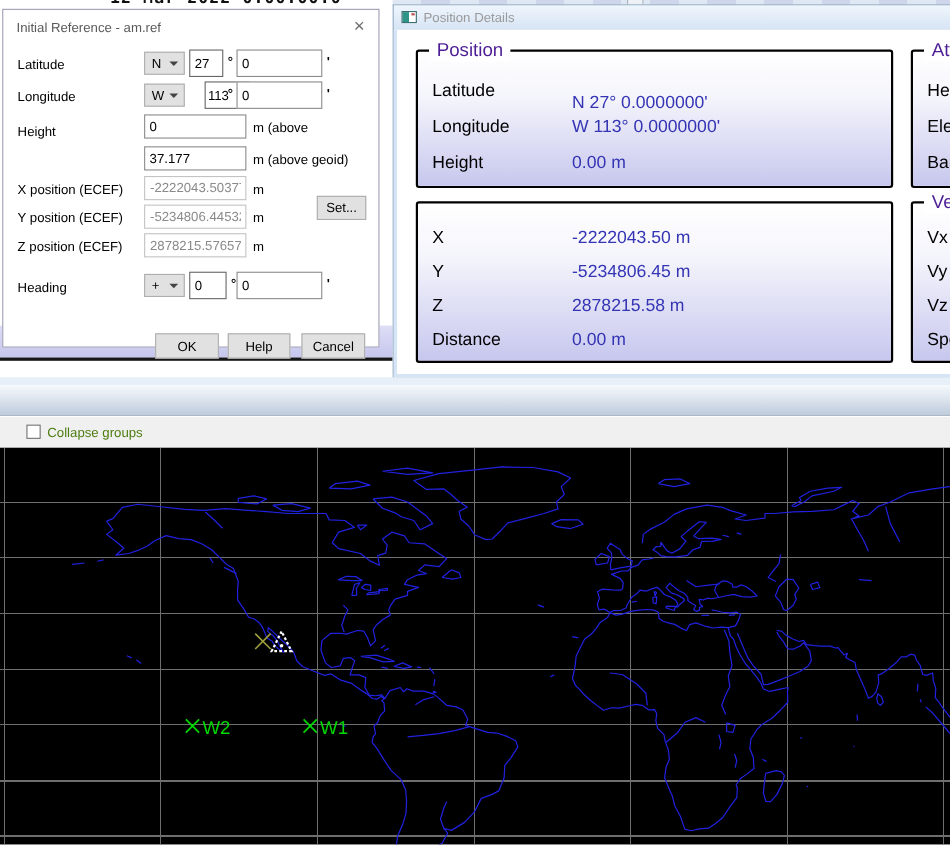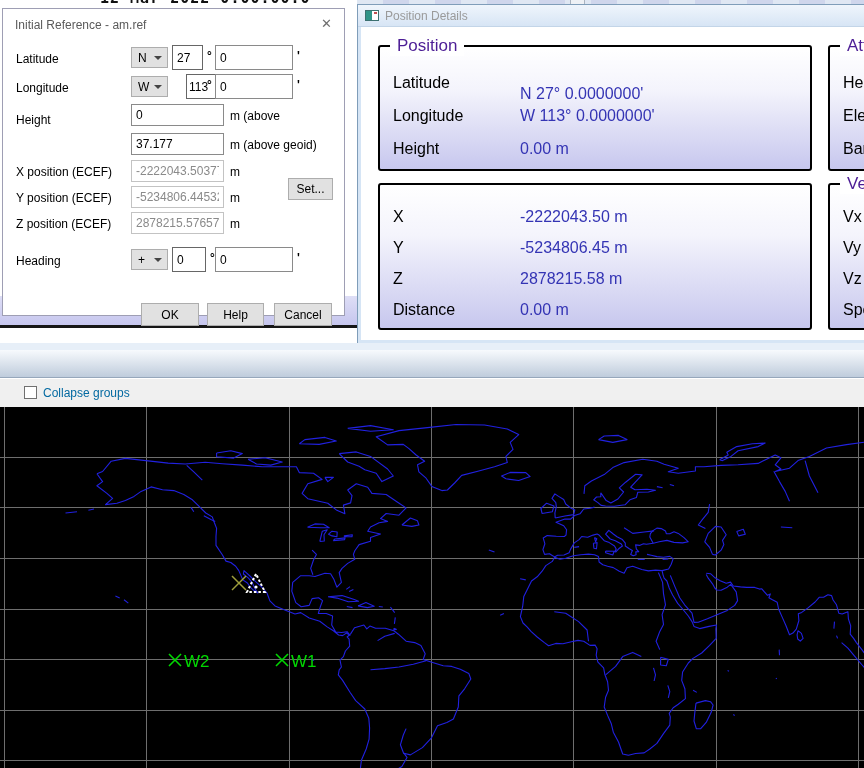--- a/index.html
+++ b/index.html
@@ -58,21 +58,21 @@
   .g3 { left:467px; top:156px; width:434px; height:147px; }
   .g0 .pd-rows, .g2 .pd-rows { top:19px; } .g0 .pd-row, .g2 .pd-row { height:33px; }
   .g1 .pd-rows, .g3 .pd-rows { top:16px; } .g1 .pd-row, .g3 .pd-row { height:31px; }
 
   
   .band-a { position:absolute; left:0; top:343px; width:864px; height:7px; background:#e7eff8; }
   .band-b { position:absolute; left:0; top:350px; width:864px; height:28px;
     background:linear-gradient(180deg,#f7fafd,#bfccdc); border-bottom:1px solid #96a7bb; }
   .cg-row { position:absolute; left:0; top:379px; width:864px; height:28px; background:#f0f0f0; }
   .cg-box { position:absolute; left:24px; top:7px; width:13px; height:13px; background:#fff; border:1px solid #707070; }
-  .cg-lab { position:absolute; left:43px; top:7px; font-size:12px; color:#0369a1; }
+  .cg-lab { position:absolute; left:43px; top:7px; font-size:12px; color:#4d7c0f; }
 
   
   .map { position:absolute; left:0; top:407px; width:864px; height:361px; background:#000; }
 </style>
 </head>
 <body>
 
 <div class="screen">
 
   <div class="top-clip">

